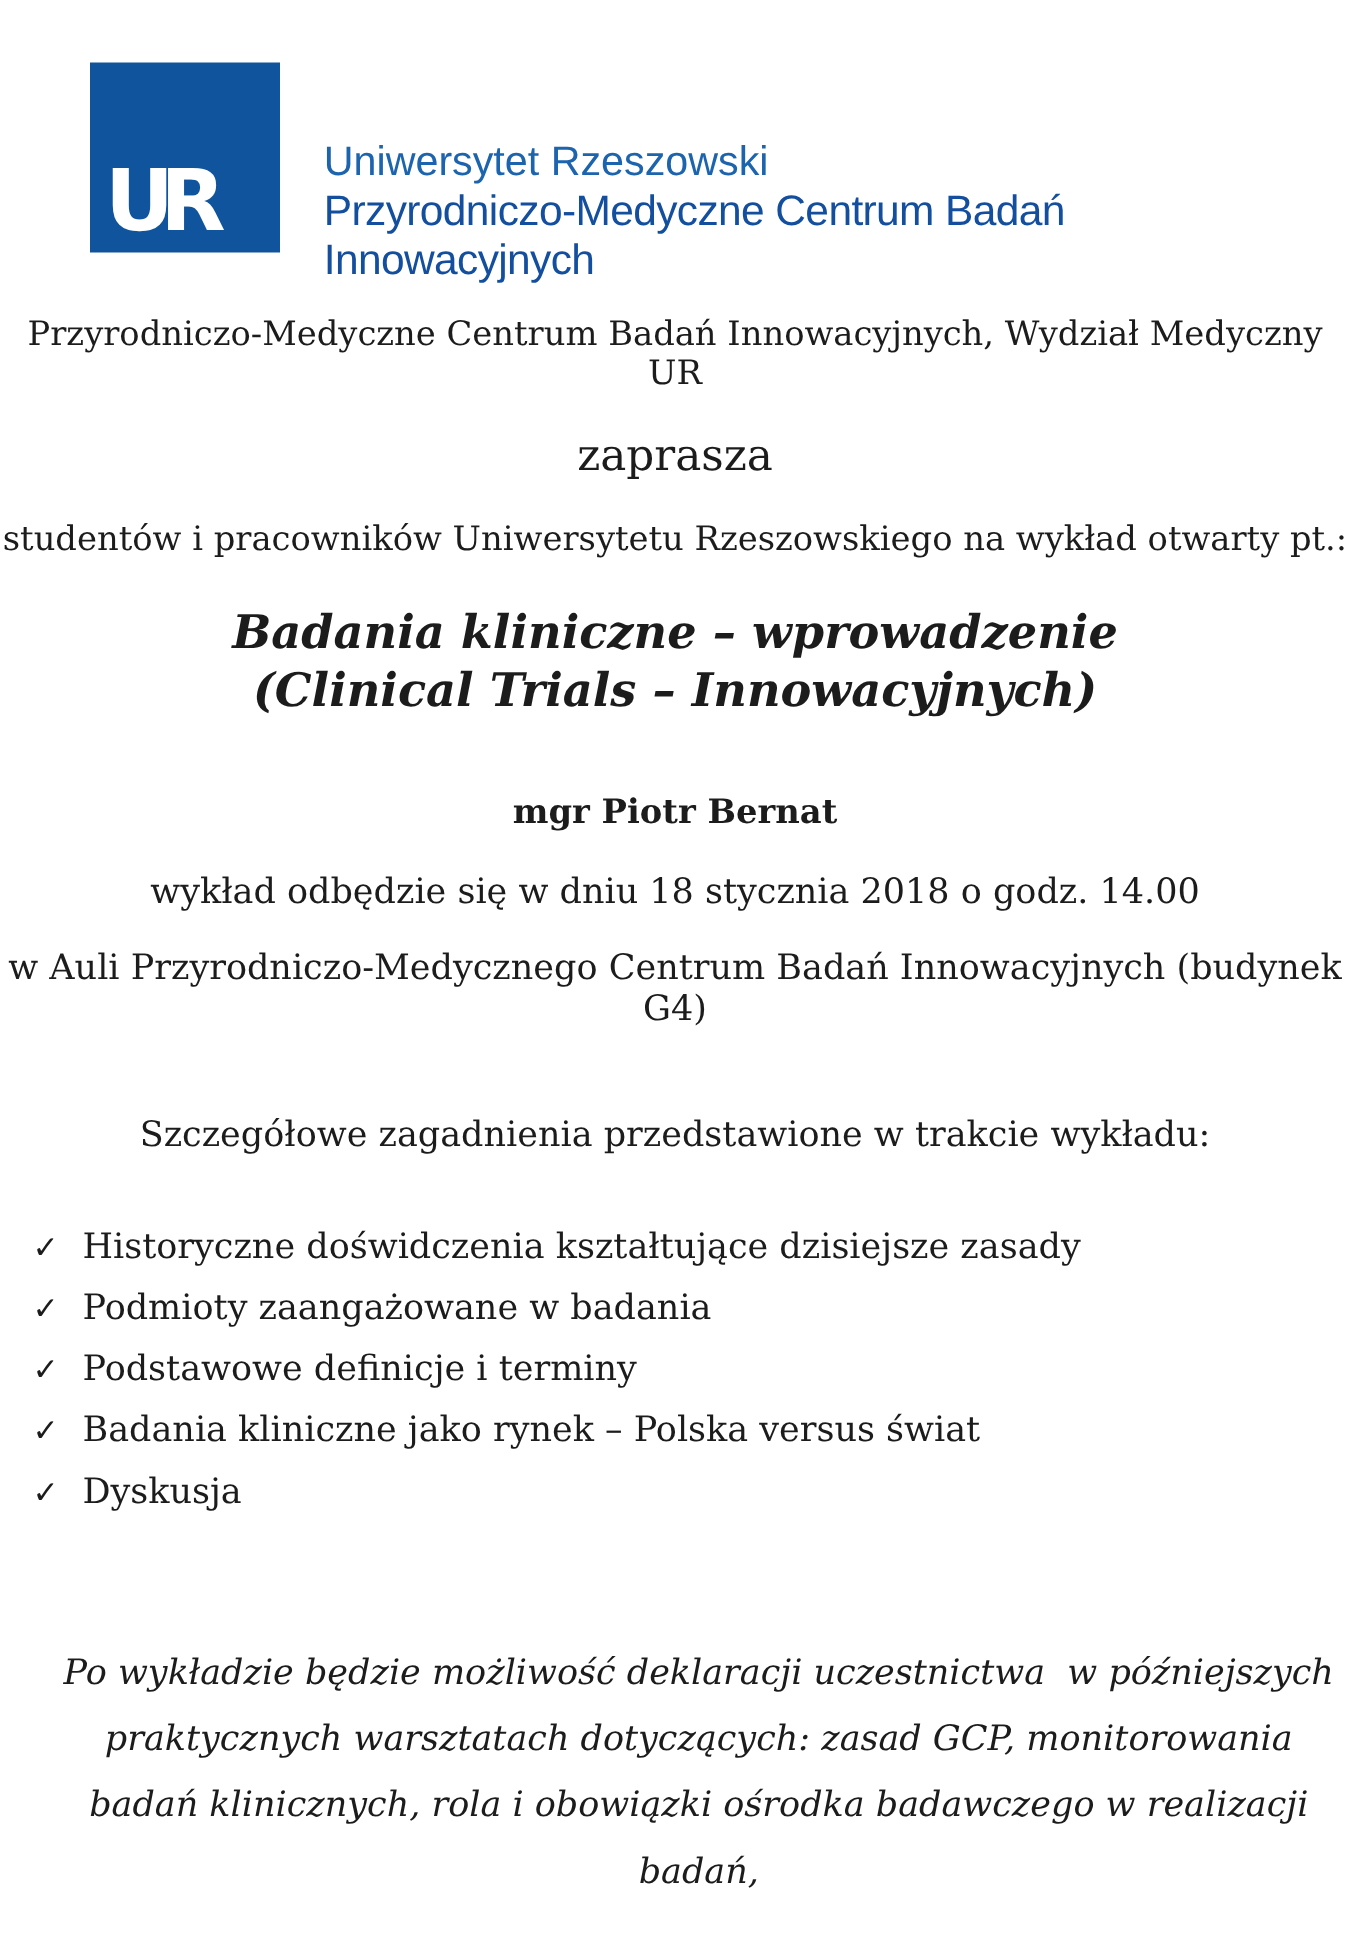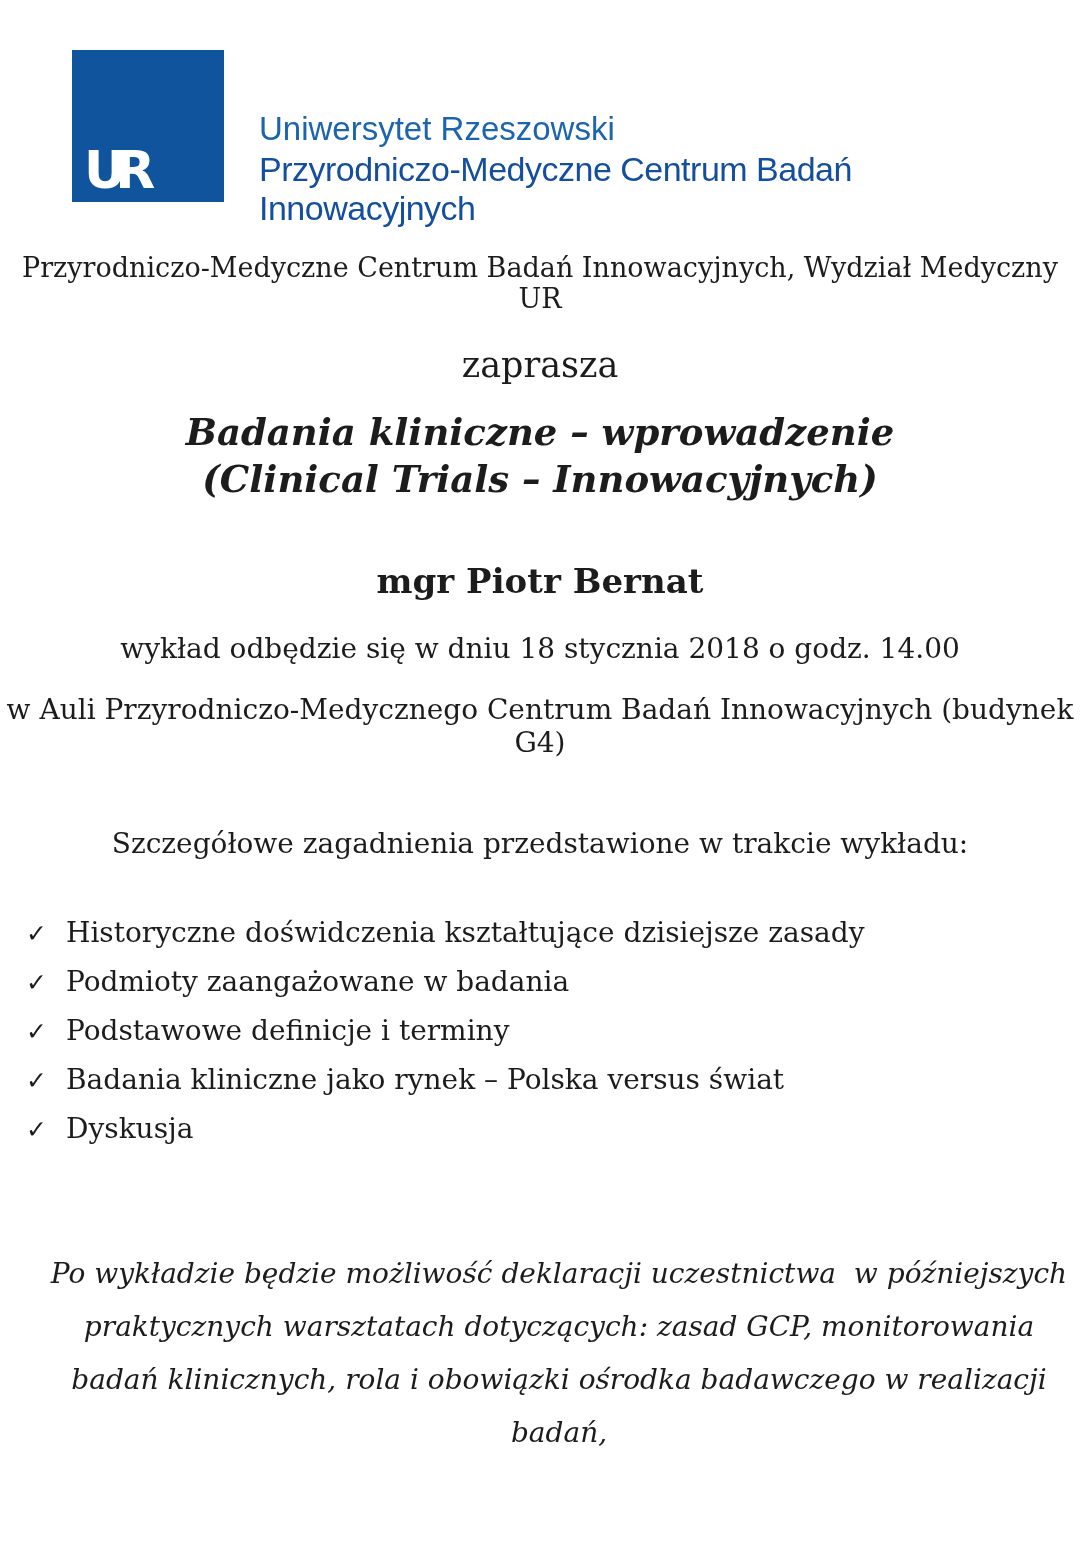--- a/index.html
+++ b/index.html
@@ -27,21 +27,21 @@
     position: relative;
     flex: none;
   }
   .logo-monogram {
     position: absolute;
     left: 12px;
     bottom: 6px;
     color: #ffffff;
     font-family: "DejaVu Sans", sans-serif;
     font-weight: bold;
-    font-size: 52px;
+    font-size: 68px;
     letter-spacing: -11px;
     line-height: 1;
   }
   .header-text {
     margin-left: 35px;
     margin-top: 60px;
     font-family: "Liberation Sans", sans-serif;
     line-height: 1.15;
   }
   .org-line1 {
@@ -56,28 +56,28 @@
     letter-spacing: -0.5px;
   }
 
   
   .centered { text-align: center; }
   .intro-line1 { margin-top: 24px; font-size: 27px; }
   .intro-line2 { margin-top: 31px; font-size: 35px; }
   .intro-line3 { margin-top: 31px; font-size: 27px; }
 
   .lecture-title {
-    margin-top: 24px;
+    margin-top: 35px;
     font-size: 37px;
     font-weight: bold;
     font-style: italic;
     line-height: 47px;
   }
 
-  .speaker   { margin-top: 58px; font-size: 34px; font-weight: bold; }
+  .speaker   { margin-top: 58px; font-size: 27px; font-weight: bold; }
   .datetime  { margin-top: 31px; font-size: 28px; }
   .venue     { margin-top: 28px; font-size: 28px; }
 
   .agenda-heading { margin-top: 68px; font-size: 28px; }
 
   
   .agenda-list {
     margin: 56px 40px 0 26px;
     list-style: none;
   }
@@ -116,20 +116,21 @@
       <div class="logo-monogram">UR</div>
     </div>
     <div class="header-text">
       <div class="org-line1">Uniwersytet Rzeszowski</div>
       <div class="org-line2">Przyrodniczo-Medyczne Centrum Badań Innowacyjnych</div>
     </div>
   </div>
 
   <p class="centered intro-line1">Przyrodniczo-Medyczne Centrum Badań Innowacyjnych, Wydział Medyczny UR</p>
   <p class="centered intro-line2">zaprasza</p>
+  <p class="centered intro-line3">studentów i pracowników Uniwersytetu Rzeszowskiego na wykład otwarty pt.:</p>
 
   <div class="centered lecture-title">
     <div>Badania kliniczne – wprowadzenie</div>
     <div>(Clinical Trials – Innowacyjnych)</div>
   </div>
 
   <p class="centered speaker">mgr Piotr Bernat</p>
   <p class="centered datetime">wykład odbędzie się w dniu 18 stycznia 2018 o godz. 14.00</p>
   <p class="centered venue">w Auli Przyrodniczo-Medycznego Centrum Badań Innowacyjnych (budynek G4)</p>
 

